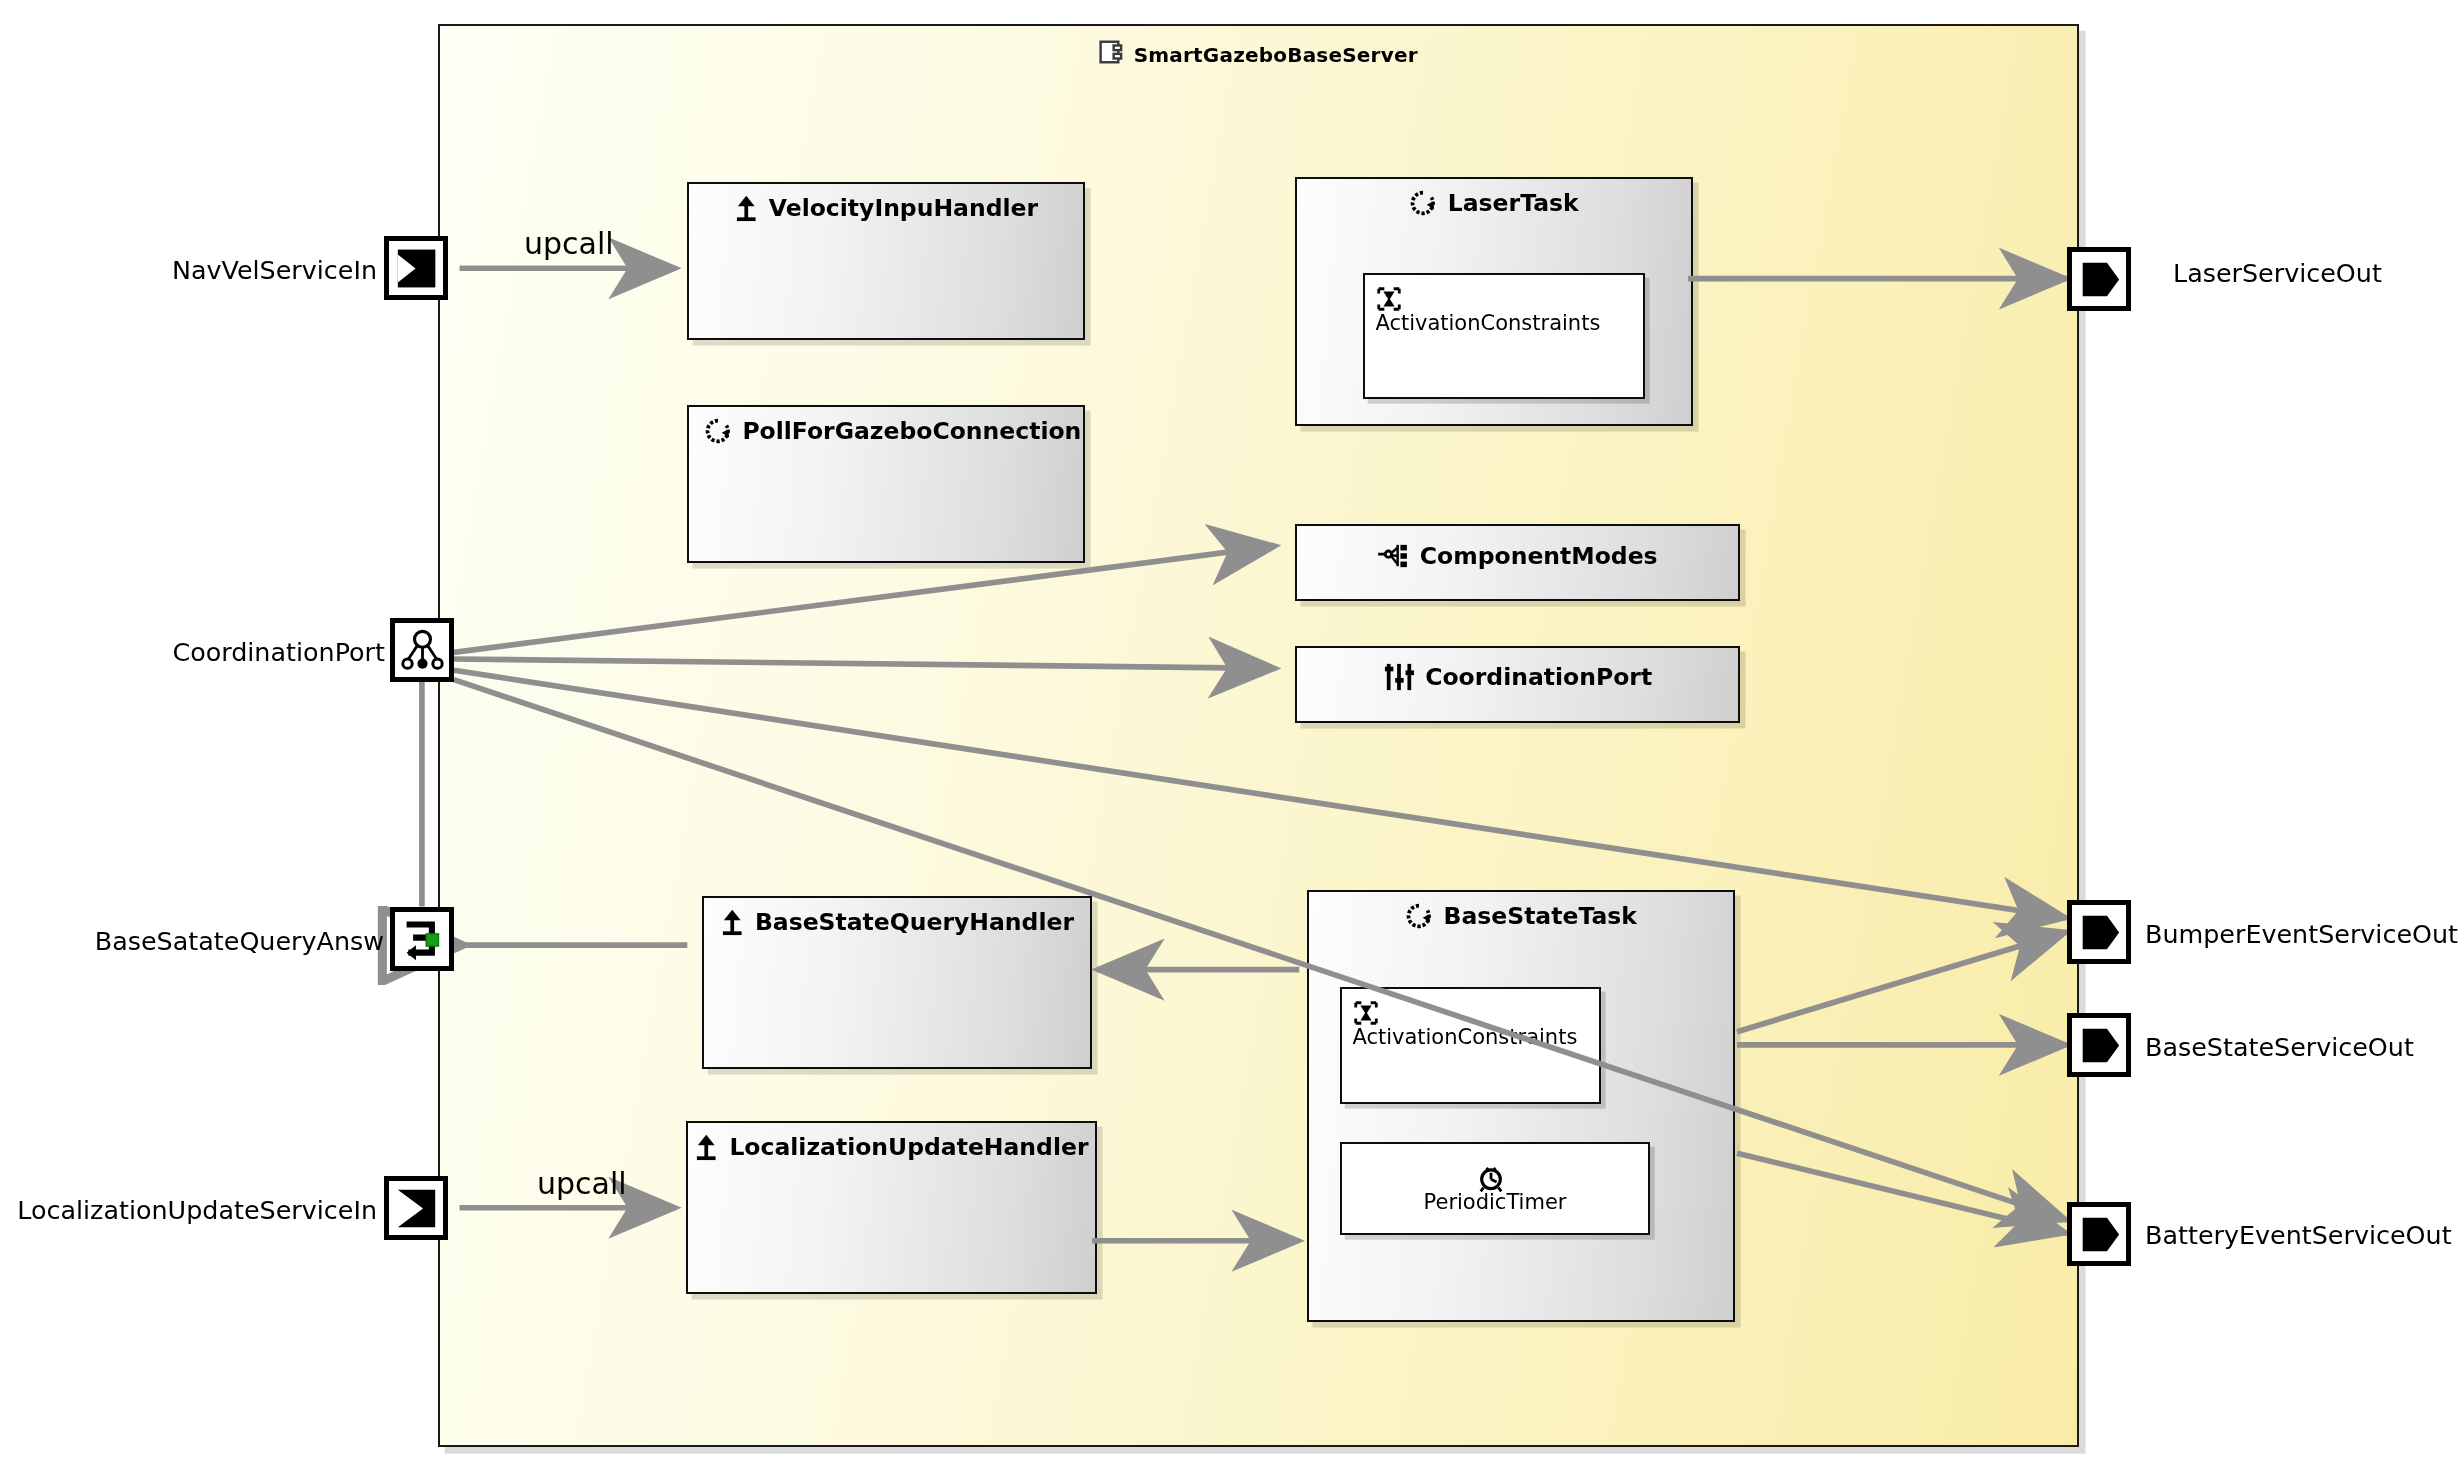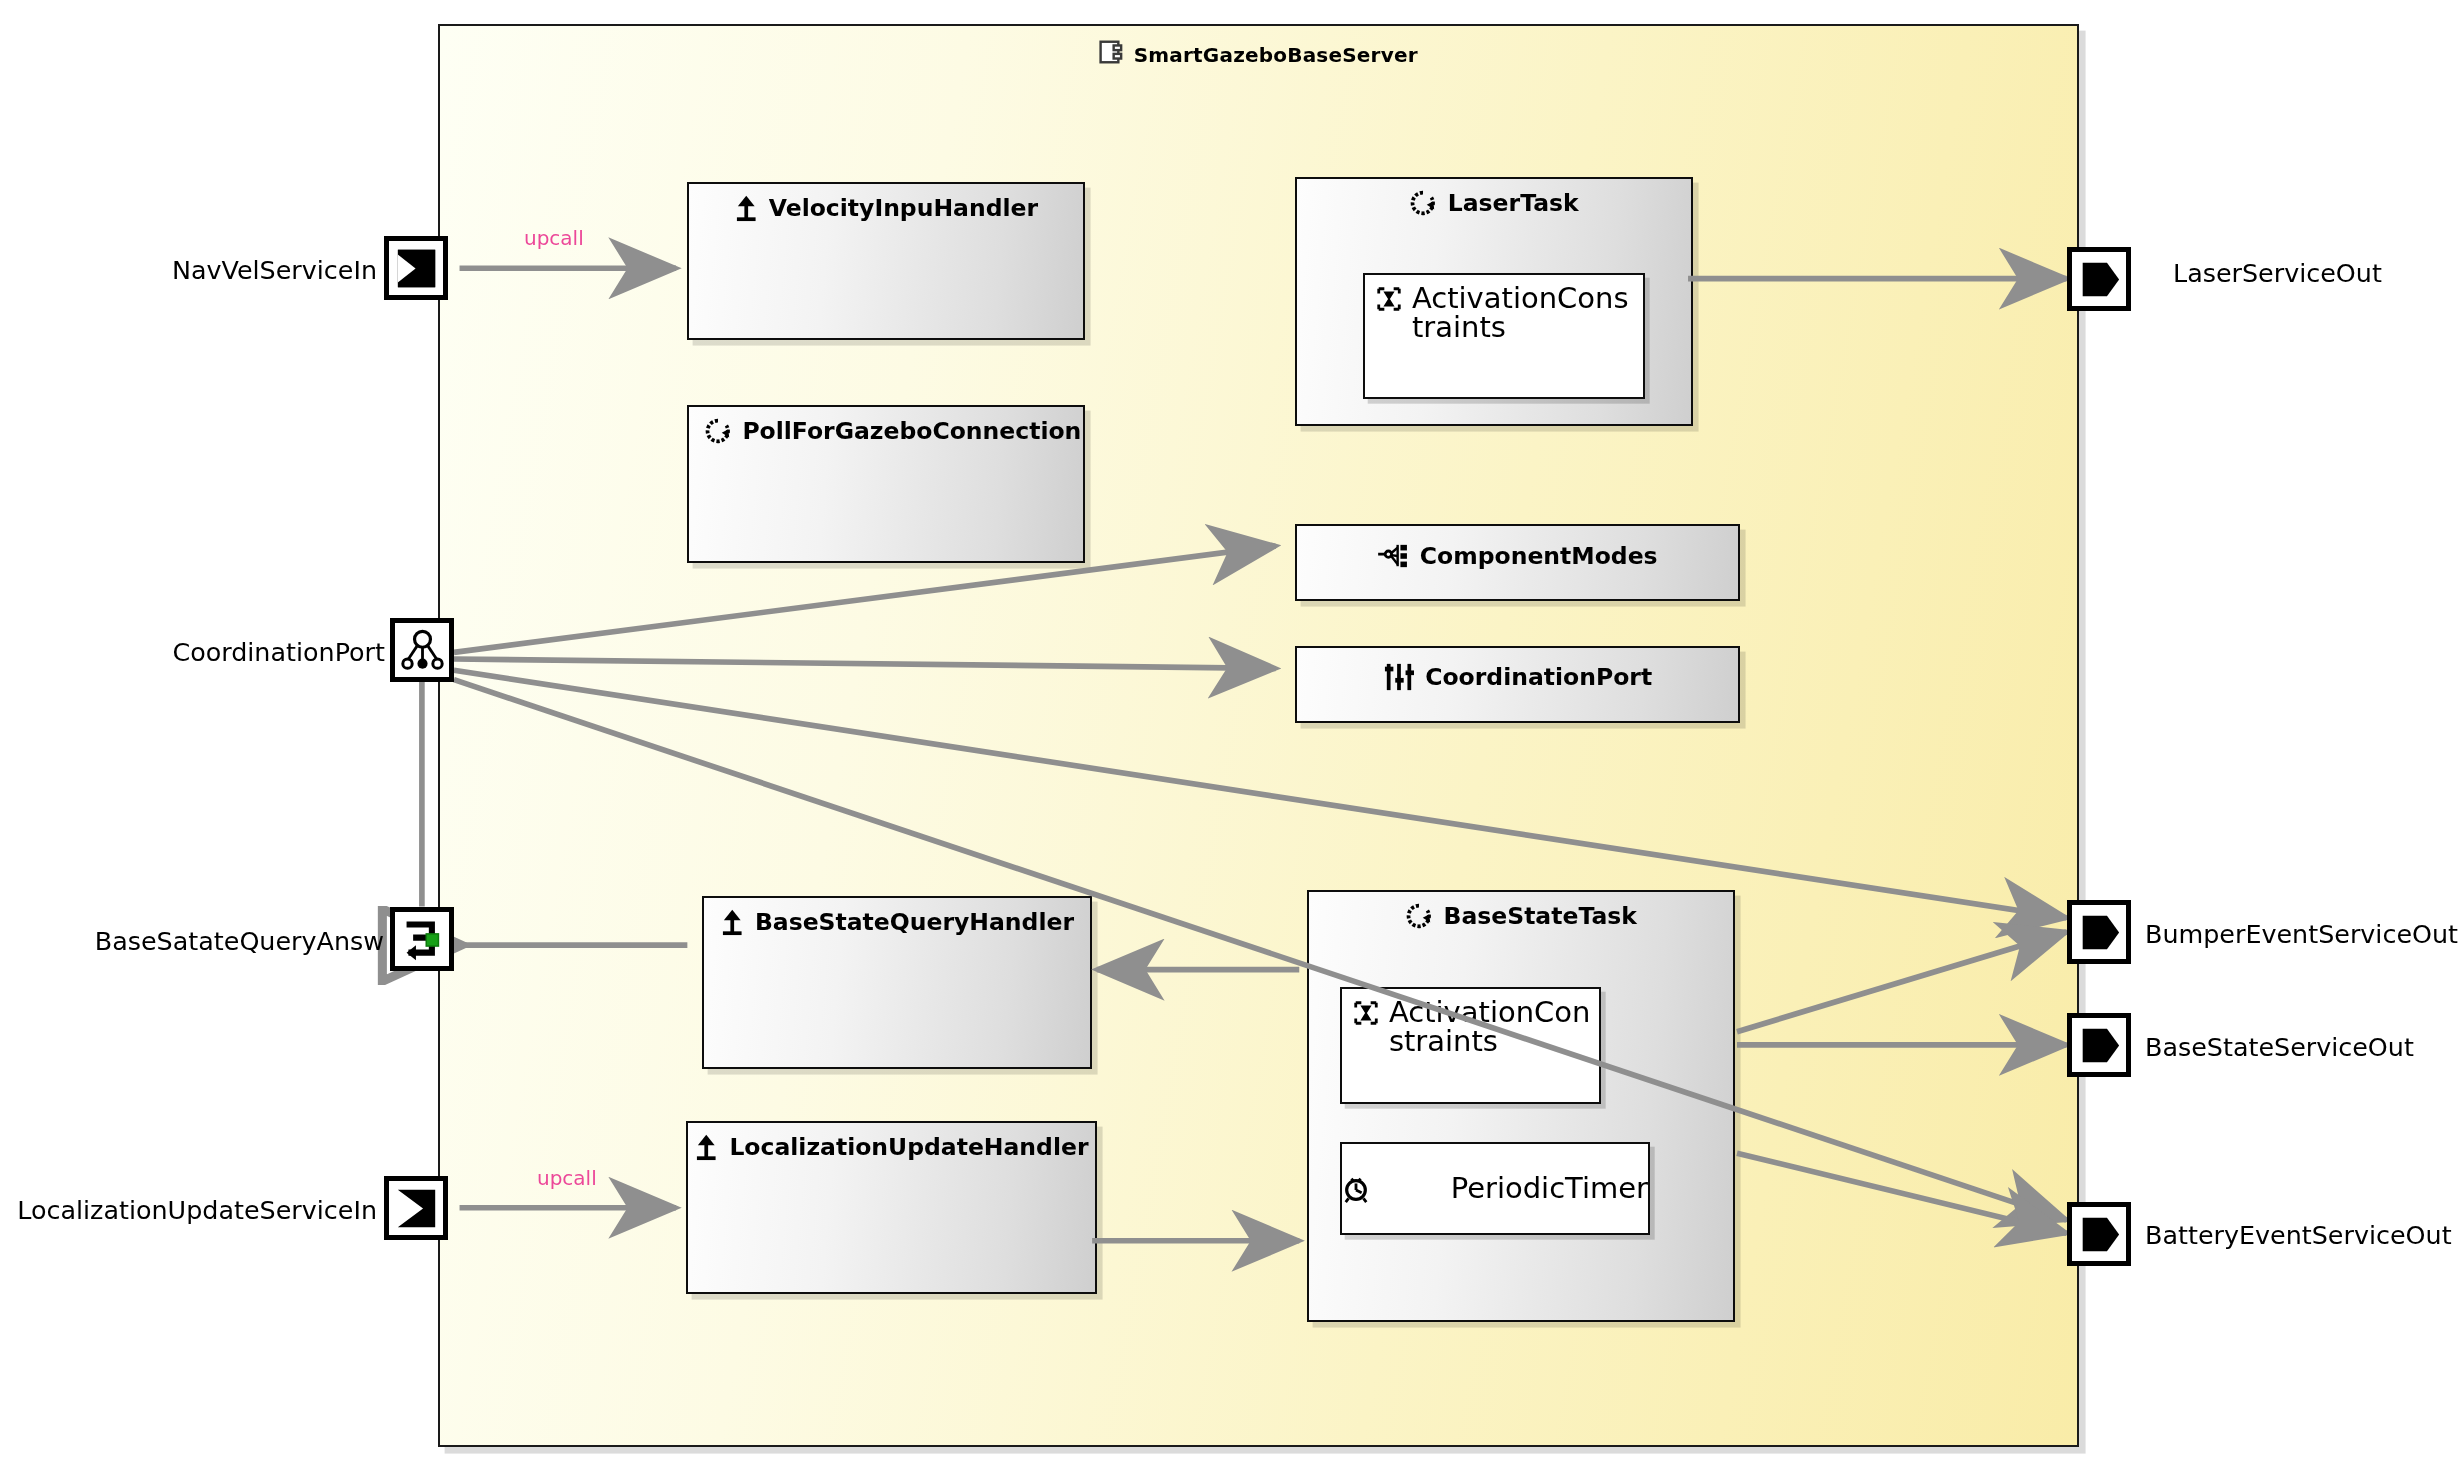--- a/index.html
+++ b/index.html
@@ -25,36 +25,36 @@
   .box-hdr{position:absolute;top:10.4px;left:0;right:0;display:flex;align-items:center;
            font-weight:bold;font-size:23.5px;color:#000;white-space:nowrap;}
   .box-hdr.ctr{justify-content:center;}
   .box-hdr.lft{padding-left:15px;}
   .box-hdr .ico{display:inline-flex;align-items:center;margin-right:10.4px;flex:0 0 auto;}
 
   
   .nbox{position:absolute;border:2.8px solid #0d0d0d;background:#ffffff;
         box-shadow:4.7px 4.7px 0 rgba(0,0,0,.16);}
   .nbox-hdr{position:absolute;top:8.5px;left:10.4px;right:5.6px;display:flex;align-items:flex-start;
-            font-size:29px;color:#000;line-height:1.02;}
+            font-size:21px;color:#000;line-height:1.02;flex-direction:column;}
   .nbox-hdr.ctr{justify-content:space-between;align-items:center;top:auto;top:50%;
                 transform:translateY(-50%);left:0;right:0;}
   .nbox-hdr .ico{display:inline-flex;margin-right:8.5px;flex:0 0 auto;padding-top:1.9px;}
   .nbox-lbl{display:inline-block;max-width:235px;word-break:break-all;}
 
   
   .port{position:absolute;width:64px;height:64px;border:5.6px solid #000;
         background:#fff;box-sizing:border-box;display:flex;align-items:center;
         justify-content:center;z-index:6;}
   .port-lbl{position:absolute;font-size:25.4px;color:#000;white-space:nowrap;z-index:5;}
   .port-lbl.right{text-align:left;}
   .port-lbl.left{text-align:right;}
 
   
-  .edge-lbl{position:absolute;font-size:20px;color:#ec4899;white-space:nowrap;z-index:4;}
+  .edge-lbl{position:absolute;font-size:30px;color:#000000;white-space:nowrap;z-index:4;}
 
   svg.wires{position:absolute;left:0;top:0;width:2462px;height:1477px;
             pointer-events:none;z-index:3;}
 </style>
 </head>
 <body>
 
 <div id="stage">
 
   <svg class="wires" viewBox="0 0 2615 1569">

